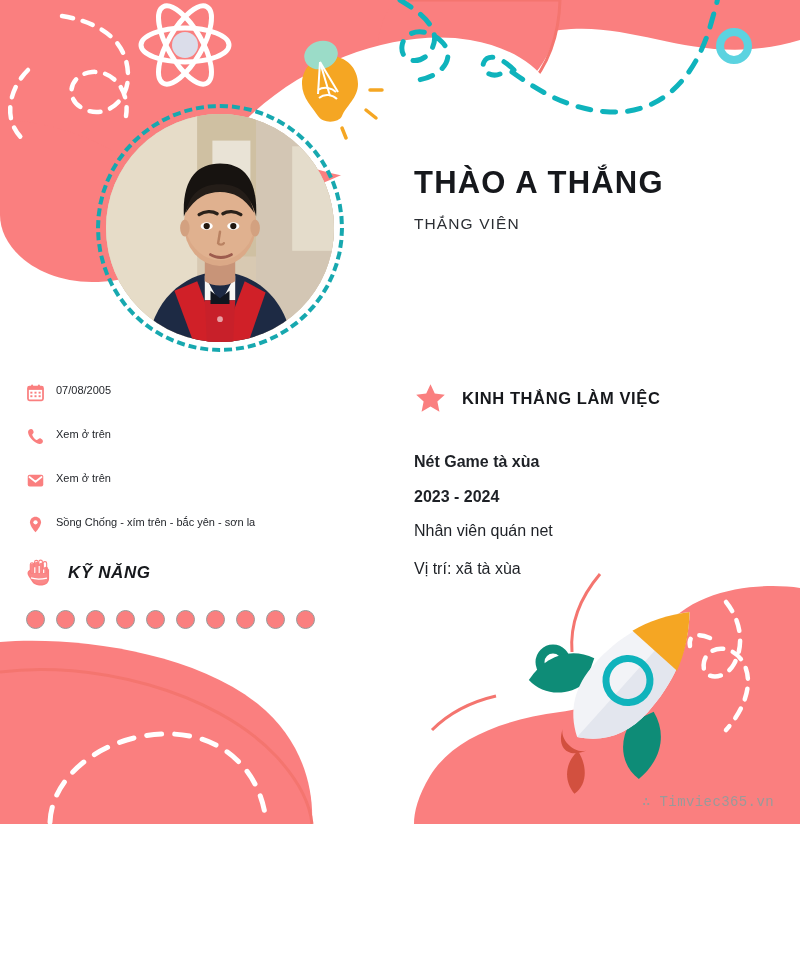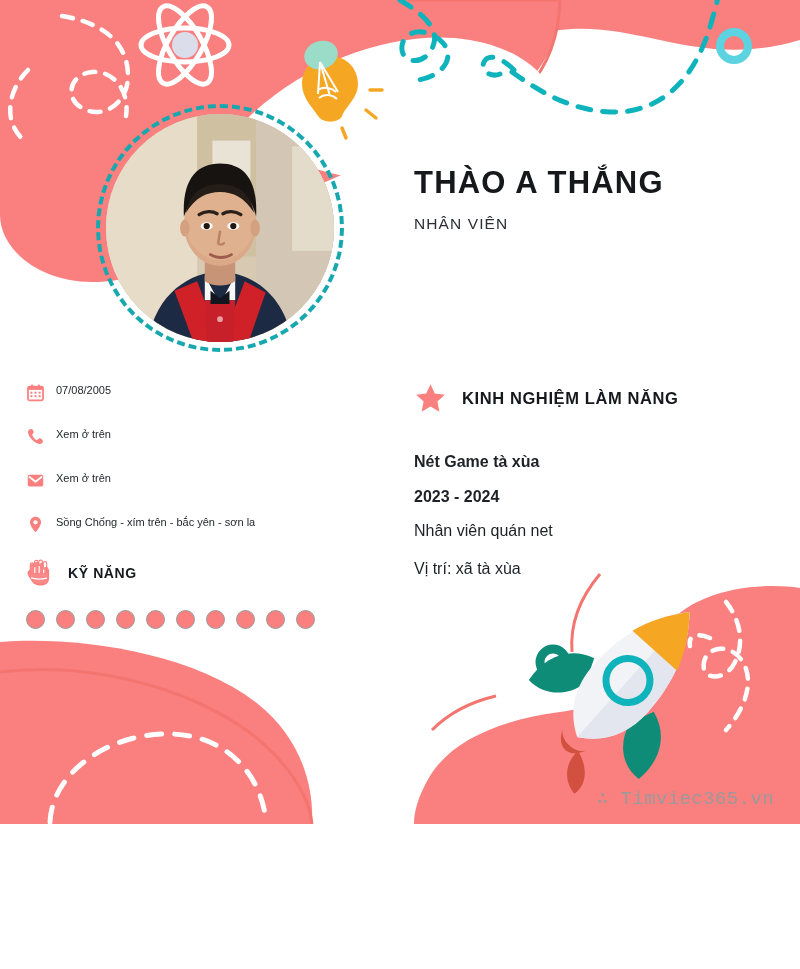--- a/index.html
+++ b/index.html
@@ -40,21 +40,21 @@
 
   
   .col-left { position:absolute; left:26px; top:382px; width:320px; }
   .contact-row { display:flex; align-items:flex-start; margin-bottom:20px; }
   .contact-icon { width:30px; flex:0 0 30px; padding-top:1px; }
   .contact-text { font-size:11px; color:#1e2126; line-height:1.62; }
 
   .section-head { display:flex; align-items:center; margin-top:14px; margin-bottom:22px; }
   .section-head .sec-icon { width:42px; flex:0 0 42px; display:flex; align-items:center; }
   .section-head .sec-title {
-    font-size:14px; font-weight:bold; letter-spacing:.6px; color:#16181c;
+    font-size:17px; font-weight:bold; letter-spacing:.6px; color:#16181c;font-style:italic;
   }
   .skill-desc { font-size:13.2px; color:#1e2126; line-height:1.6; margin-bottom:22px; }
   .dots { display:flex; gap:11px; }
   .dot {
     width:19px; height:19px; border-radius:50%;
     background:#FA7F7F; border:1px solid #9b9b9b;
   }
 
   
   .col-right { position:absolute; left:414px; top:382px; width:340px; }
@@ -63,21 +63,21 @@
   .exp-head .sec-title {
     font-size:16.5px; font-weight:bold; letter-spacing:.6px; color:#16181c;
   }
   .exp-line { font-size:16px; color:#1e2126; line-height:1.6; margin-bottom:12px; }
   .exp-line.strong { font-weight:bold; margin-bottom:9px; }
 
   
   .brand {
     position:absolute; right:26px; bottom:14px;
     font-family:"Liberation Mono", monospace;
-    font-size:19px; color:#9a9a9a; letter-spacing:.4px;text-align:right;
+    font-size:14px; color:#9a9a9a; letter-spacing:.4px;text-align:right;
   }
 </style>
 </head>
 <body>
 
 <div class="page">
 
   <svg class="deco" id="header-deco" viewBox="0 0 800 380">
     <defs>
       <clipPath id="hdrClip">
@@ -194,21 +194,21 @@
         <path d="M110,148 C116,152 126,152 132,148" stroke="#9d5c4e" stroke-width="3" fill="none" stroke-linecap="round"></path>
 
         <ellipse cx="83" cy="120" rx="5" ry="9" fill="#d3a180"></ellipse>
         <ellipse cx="157" cy="120" rx="5" ry="9" fill="#d3a180"></ellipse>
       </svg>
     </div>
   </div>
 
   <div class="identity">
     <div class="full-name">THÀO A THẮNG</div>
-    <div class="job-title">NHÂN VIÊN</div>
+    <div class="job-title">THẮNG VIÊN</div>
   </div>
 
   <div class="col-left">
 
     <div class="contact-row">
       <span class="contact-icon">
         <svg width="19" height="19" viewBox="0 0 24 24">
           <rect x="2.5" y="4.5" width="19" height="17.5" rx="2" fill="none" stroke="#FA7F7F" stroke-width="2.2"></rect>
           <rect x="2.5" y="4.5" width="19" height="4.2" fill="#FA7F7F"></rect>
           <rect x="6.5" y="2" width="2.4" height="5" rx="1.2" fill="#FA7F7F"></rect>
@@ -304,21 +304,21 @@
       </div>
   </div>
 
   <div class="col-right">
     <div class="exp-head">
       <span class="sec-icon">
         <svg width="33" height="33" viewBox="0 0 24 24">
           <path d="M12,1.6 L15.1,8.4 L22.4,9.2 L17,14.2 L18.5,21.6 L12,17.9 L5.5,21.6 L7,14.2 L1.6,9.2 L8.9,8.4 Z" fill="#FA7F7F"></path>
         </svg>
       </span>
-      <span class="sec-title">KINH NGHIỆM LÀM NĂNG</span>
+      <span class="sec-title">KINH THẮNG LÀM VIỆC</span>
     </div>
     <div>
       <div class="exp-line strong">Nét Game tà xùa</div>
       <div class="exp-line strong">2023 - 2024</div>
       <div class="exp-line">Nhân viên quán net</div>
       <div class="exp-line">Vị trí: xã tà xùa</div>
     </div>
   </div>
 
   <svg class="deco" id="footer-deco" viewBox="0 0 800 260">

